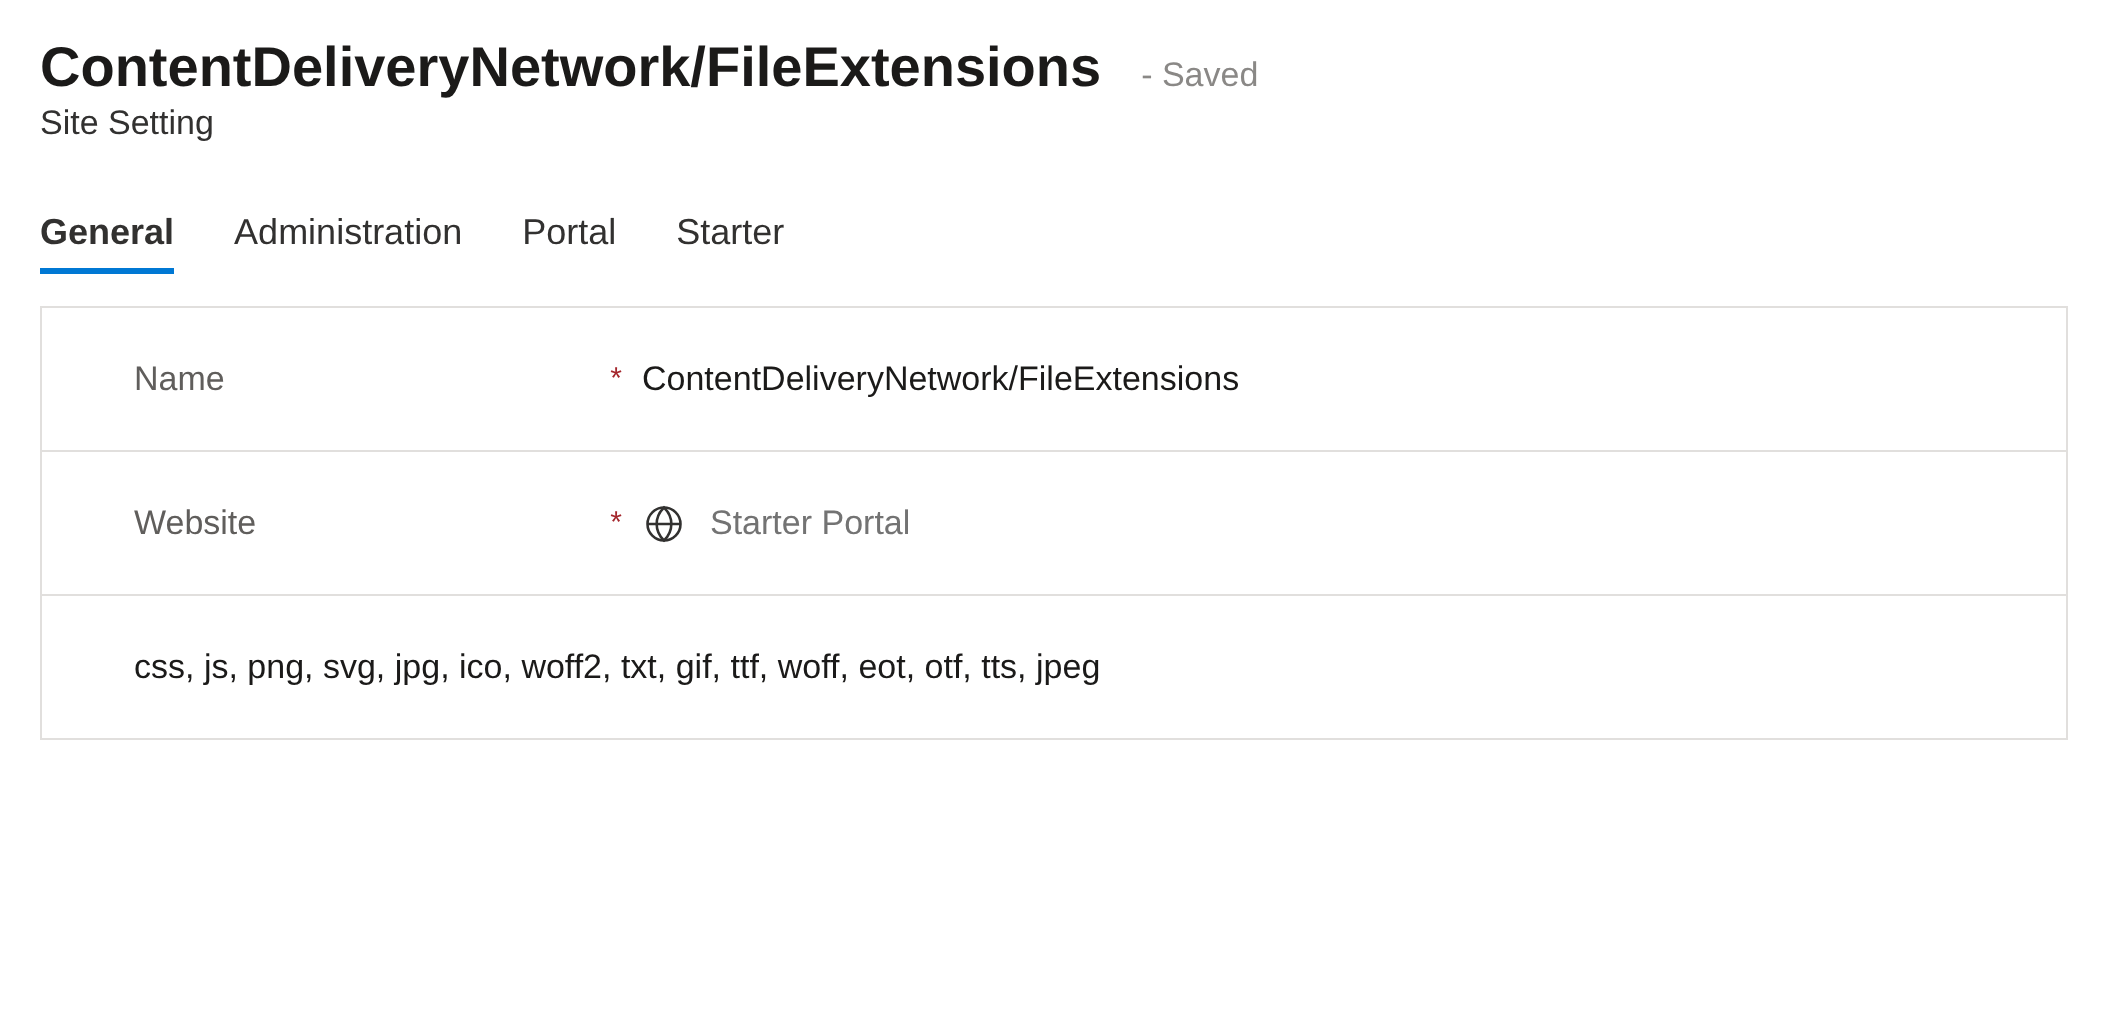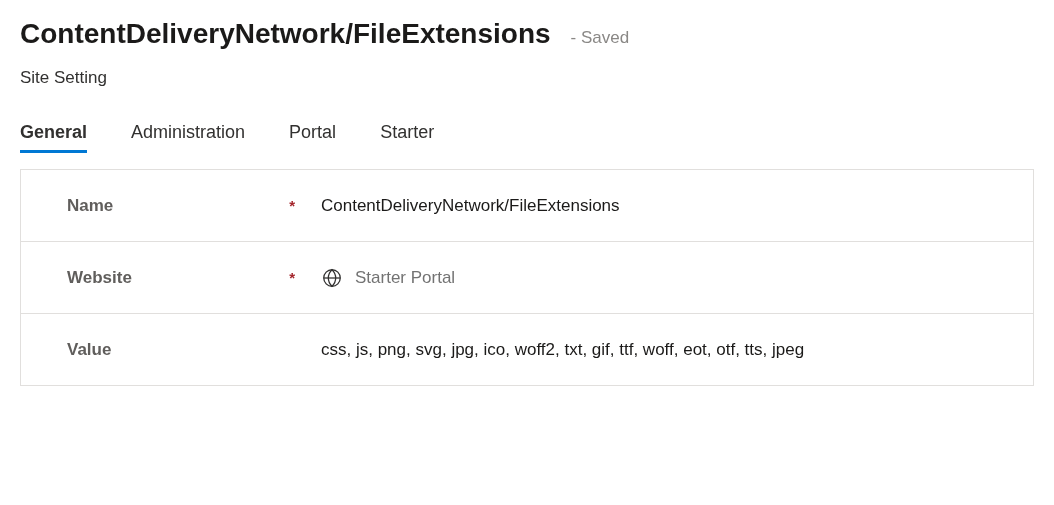--- a/index.html
+++ b/index.html
@@ -28,25 +28,25 @@
     }
     .save-status {
       font-size: 17px;
       color: #8a8886;
       font-weight: 400;
       margin-left: 10px;
     }
     .subtitle {
       font-size: 17px;
       color: #323130;
-      margin-top: 18px;
+      margin-top: 2px;
     }
     .tabs {
       display: flex;
-      gap: 44px;
+      gap: 30px;
       margin-top: 34px;
       margin-bottom: 18px;
     }
     .tab {
       font-size: 18px;
       color: #323130;
       padding-bottom: 8px;
       cursor: pointer;
       position: relative;
     }
@@ -75,22 +75,21 @@
       min-height: 72px;
     }
     .form-row.last {
       border-bottom: none;
     }
     .label-cell {
       width: 254px;
       display: flex;
       align-items: center;
       justify-content: space-between;
-      padding-right: 26px;
-      font-weight: bold;
+      padding-right: 10px;
     }
     .field-label {
       font-size: 17px;
       color: #605e5c;
     }
     .required-mark {
       color: #a4262c;
       font-size: 15px;
     }
     .value-cell {
@@ -165,23 +164,19 @@
           <circle cx="12" cy="12" r="9"></circle>
           <path d="M3 12h18"></path>
           <path d="M12 3c2.5 2.4 4 5.6 4 9s-1.5 6.6-4 9c-2.5-2.4-4-5.6-4-9s1.5-6.6 4-9z"></path>
         </svg>
       </span>
       <span class="link-text">Starter Portal</span>
     </div>
   </div>
 
   <div class="form-row">
-    <div class="label-cell">
-      <span class="field-label">Value</span>
-      <span class="required-mark"></span>
-    </div>
     <div class="value-cell">
       <span class="value-text">css, js, png, svg, jpg, ico, woff2, txt, gif, ttf, woff, eot, otf, tts, jpeg</span>
     </div>
   </div>
 
 
 </div>
 
 </body></html>

